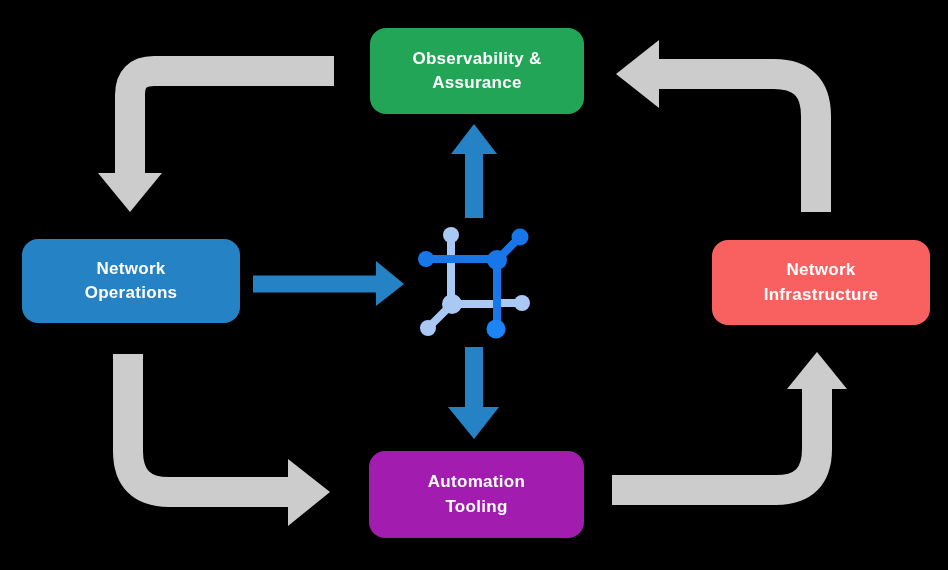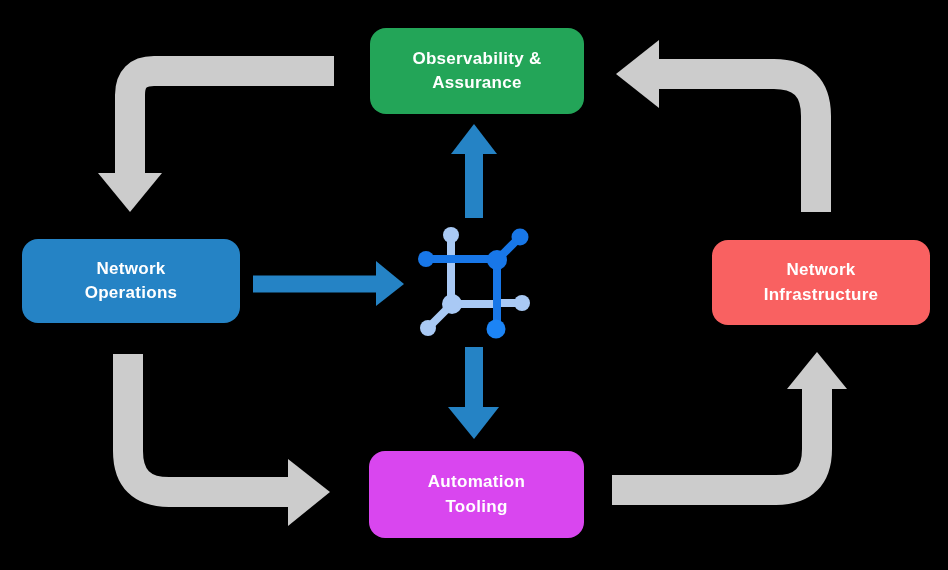--- a/index.html
+++ b/index.html
@@ -117,18 +117,18 @@
   <div class="node node-ops" style="background-color: rgb(37, 131, 197);">
     <span class="node-label" style="color: rgb(255, 255, 255);">Network
 Operations</span>
   </div>
 
   <div class="node node-infra" style="background-color: rgb(249, 97, 97);">
     <span class="node-label" style="color: rgb(255, 255, 255);">Network
 Infrastructure</span>
   </div>
 
-  <div class="node node-auto" style="background-color: #d946ef;">
+  <div class="node node-auto" style="background-color: #a21caf;">
     <span class="node-label" style="color: rgb(255, 255, 255);">Automation
 Tooling</span>
   </div>
 
 </div>
 
 </body></html>

